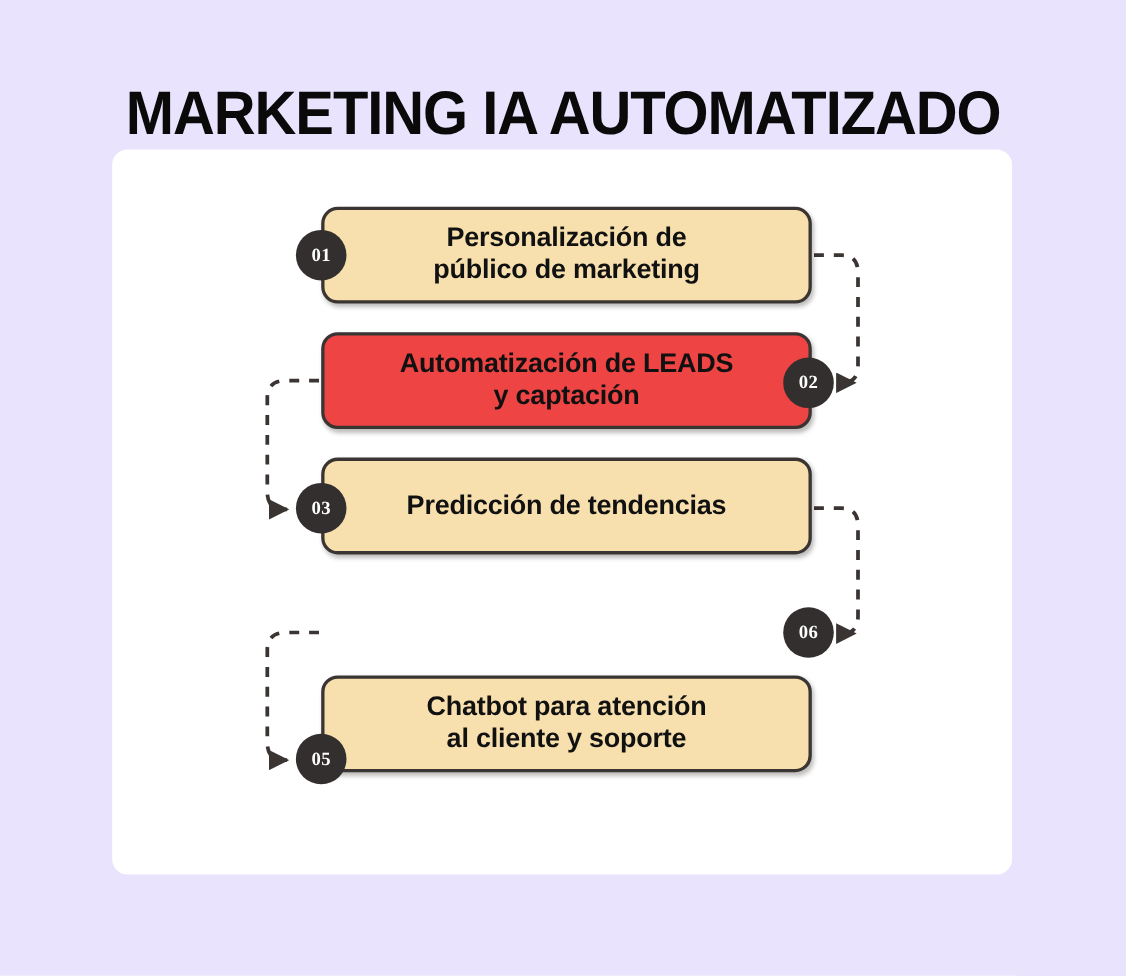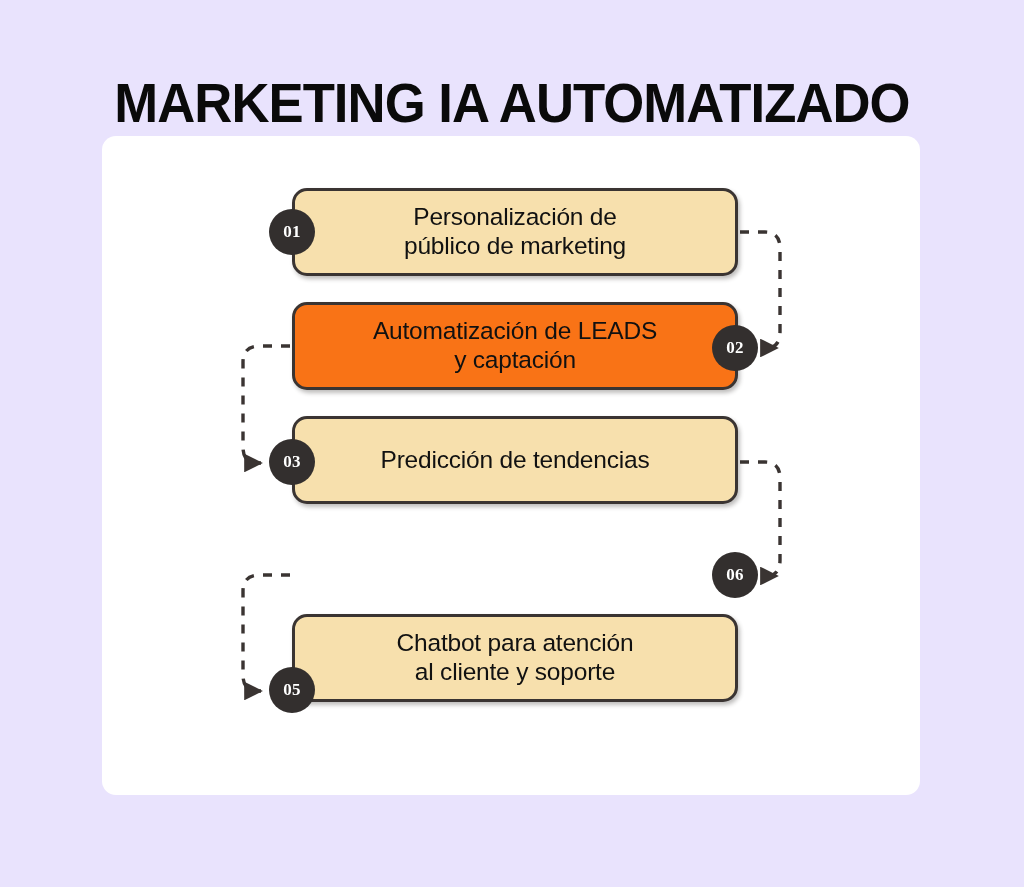--- a/index.html
+++ b/index.html
@@ -68,25 +68,25 @@
     height: 88px;
     box-sizing: border-box;
     border: 3px solid #3a3432;
     border-radius: 15px;
     box-shadow: 2px 3px 4px rgba(40, 36, 34, 0.30);
     display: flex;
     align-items: center;
     justify-content: center;
   }
   .step.tan     { background: #f7e0ad; }
-  .step.lav     { background: #f97316; }
+  .step.lav     { background: #ef4444; }
 
   .step-label {
     font-family: "Liberation Sans", sans-serif;
-    font-weight: normal;
+    font-weight: bold;
     font-size: 24.5px;
     line-height: 1.18;
     color: #111111;
     text-align: center;
     padding: 0 34px;
     letter-spacing: -0.2px;
   }
 
   .badge {
     position: absolute;

